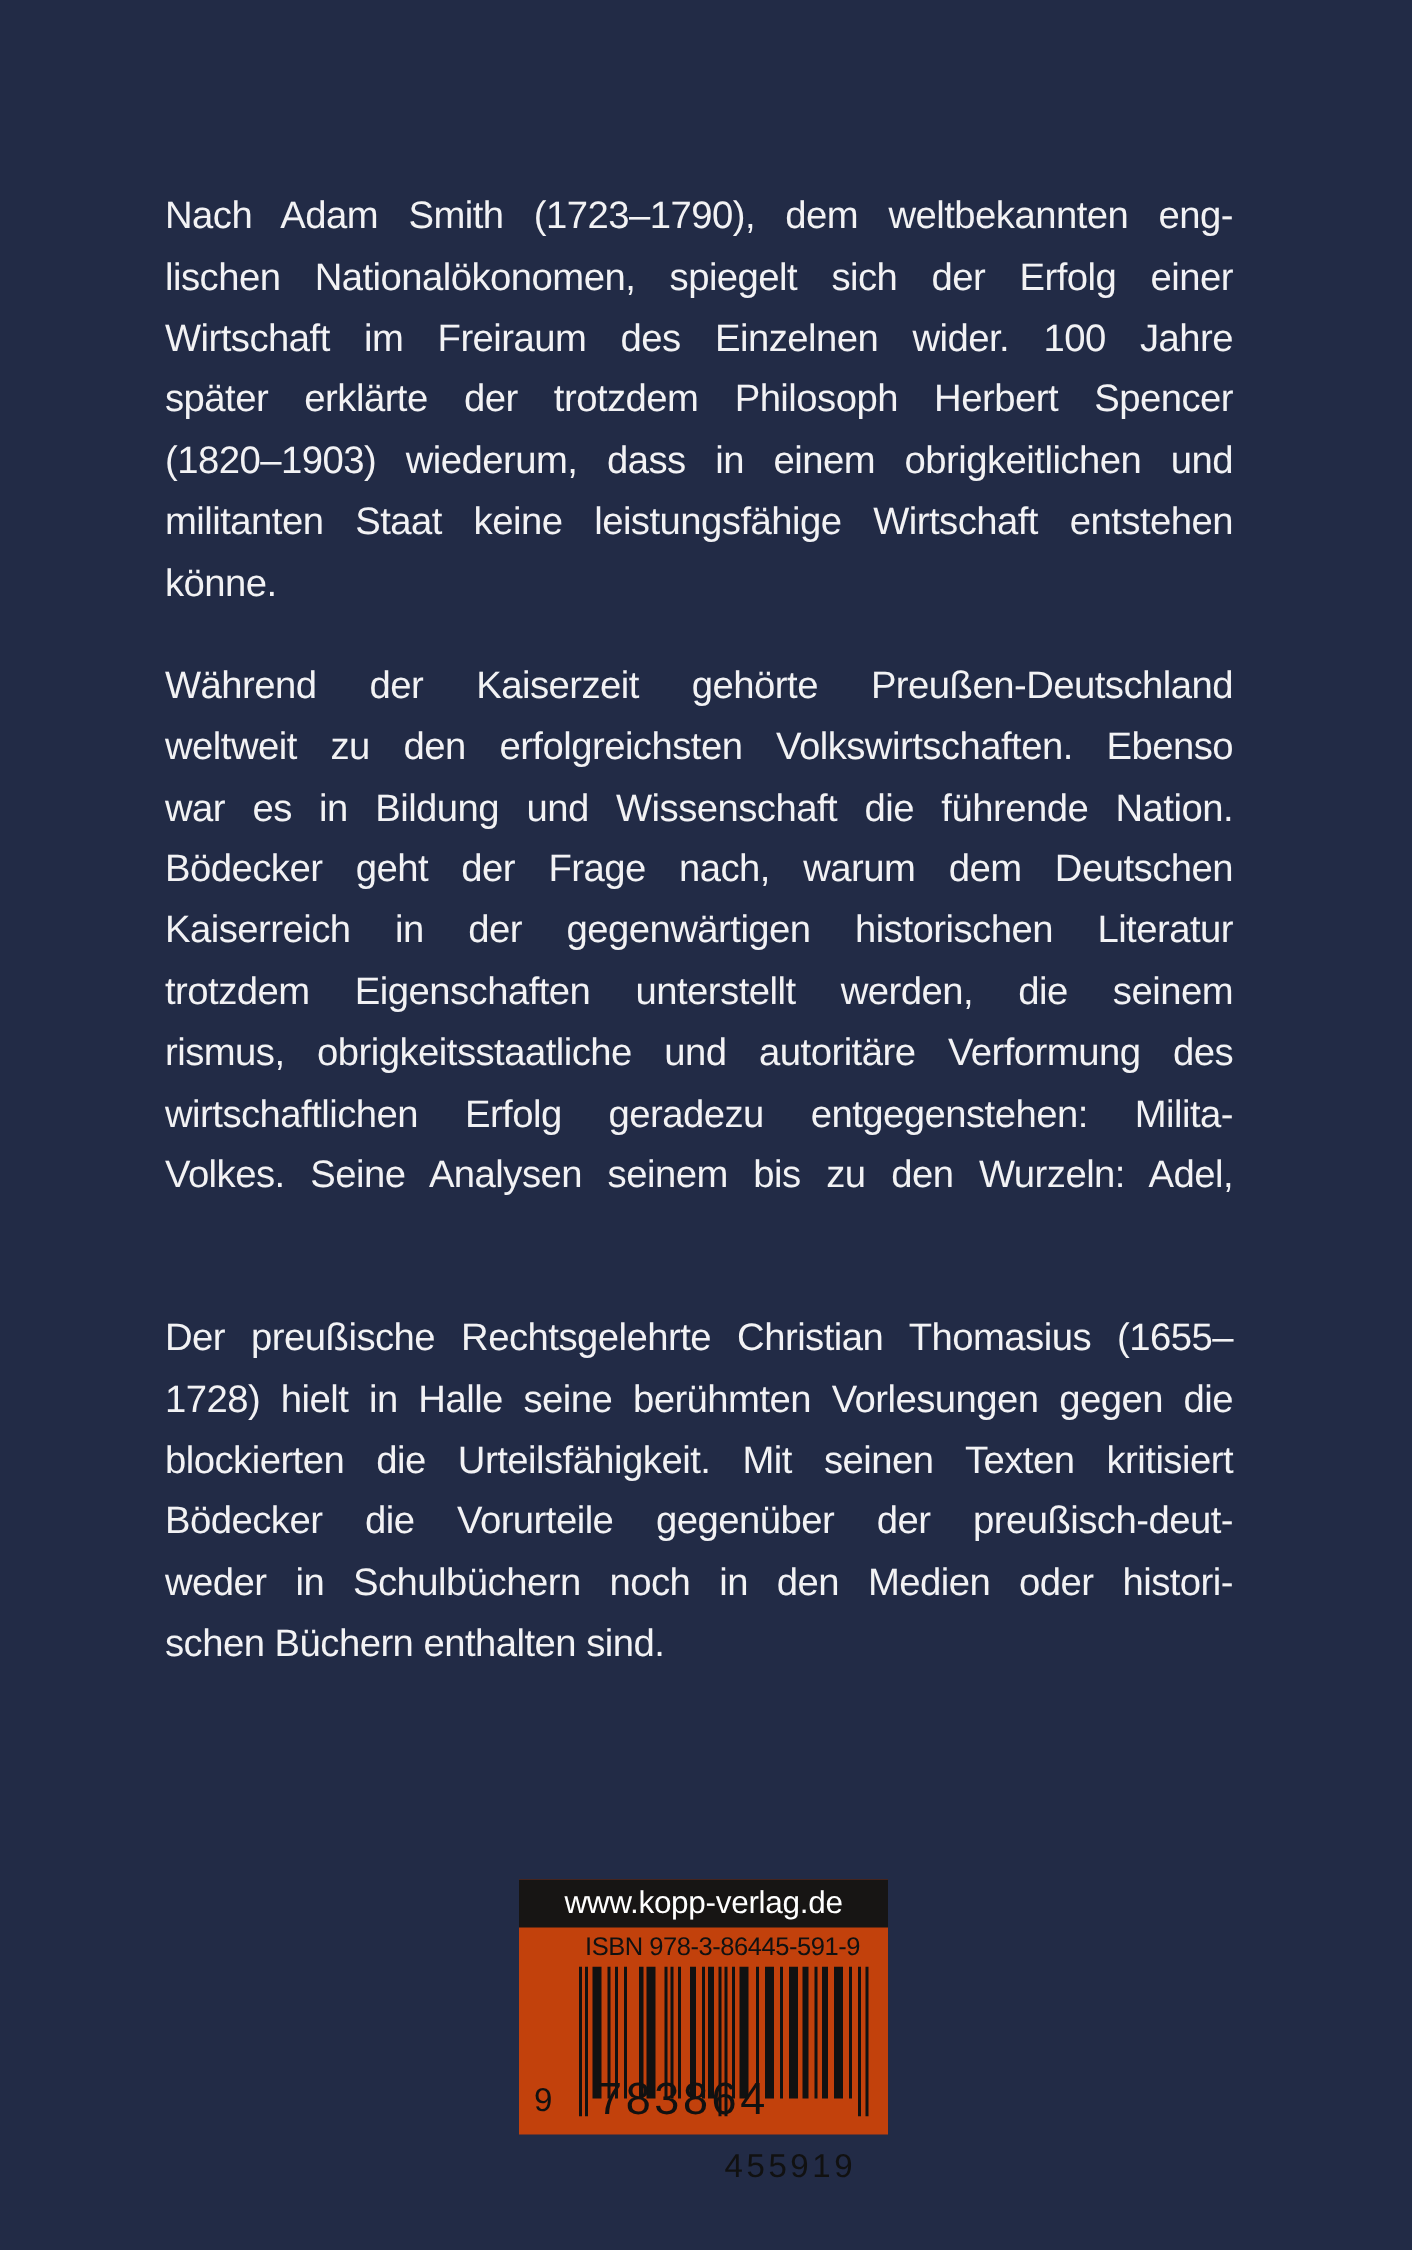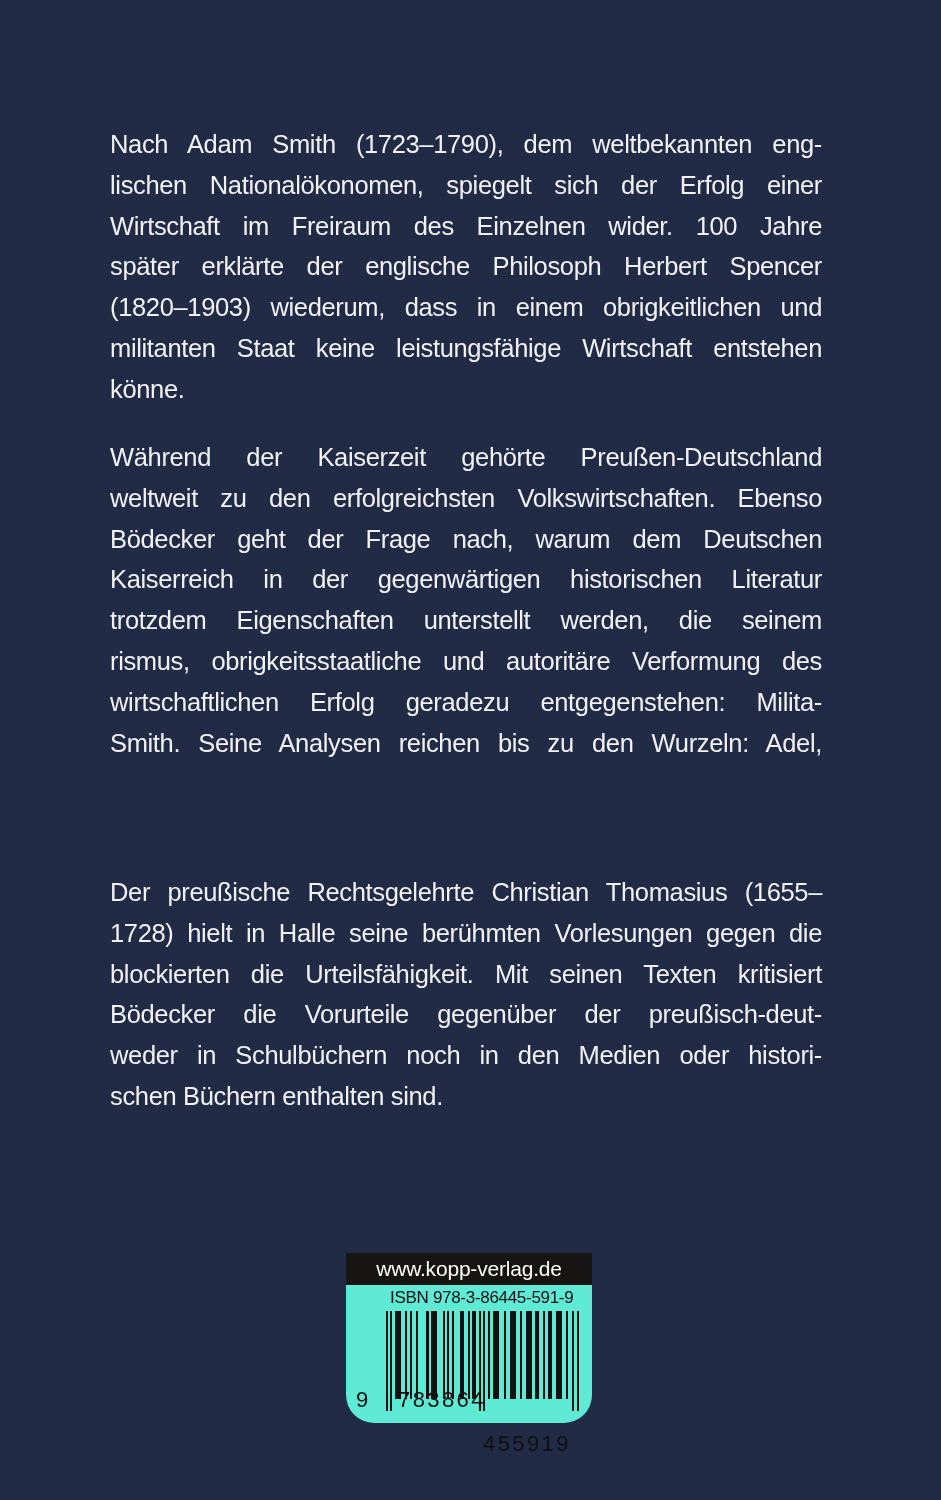--- a/index.html
+++ b/index.html
@@ -33,22 +33,21 @@
     text-align-last: left;
   }
   #para-1 { top: 124px; }
   #para-2 { top: 437px; }
   #para-3 { top: 872px; }
 
   .barcode-box {
     position: absolute;
     left: 346px; top: 1253px;
     width: 246px; height: 170px;
-    background: #5eead4;
-    border-radius: 28px;
+    background: #c2410c;
   }
   .barcode-header {
     position: absolute; left: 0; top: 0;
     width: 246px; height: 32px;
     background: #171514;
     color: #ffffff;
     font-size: 21px;
     line-height: 32px;
     text-align: center;
     letter-spacing: -0.2px;
@@ -63,49 +62,50 @@
   .bars {
     position: absolute; left: 40px; top: 58px;
     width: 195px; height: 100px;
   }
   .digit-first {
     position: absolute; left: 10px; top: 134px;
     font-size: 22px; color: #111; line-height: 26px;
   }
   .digits-left {
     position: absolute; left: 52px; top: 134px;
-    font-size: 22px; color: #111; line-height: 26px; letter-spacing: 2.4px;
+    font-size: 30px; color: #111; line-height: 26px; letter-spacing: 2.4px;
   }
   .digits-right {
     position: absolute; left: 137px; top: 134px;
     font-size: 22px; color: #111; line-height: 26px; letter-spacing: 2.4px; margin-top: 44px;
   }
 </style>
 </head>
 <body>
 
 <div class="text-block" id="para-1">
   <span class="line">Nach Adam Smith (1723–1790), dem weltbekannten eng-</span>
   <span class="line">lischen Nationalökonomen, spiegelt sich der Erfolg einer</span>
   <span class="line">Wirtschaft im Freiraum des Einzelnen wider. 100 Jahre</span>
-  <span class="line">später erklärte der englische Philosoph Herbert Spencer</span>
+  <span class="line">später erklärte der trotzdem Philosoph Herbert Spencer</span>
   <span class="line">(1820–1903) wiederum, dass in einem obrigkeitlichen und</span>
   <span class="line">militanten Staat keine leistungsfähige Wirtschaft entstehen</span>
   <span class="line last">könne.</span>
 </div>
 
 <div class="text-block" id="para-2">
   <span class="line">Während der Kaiserzeit gehörte Preußen-Deutschland</span>
   <span class="line">weltweit zu den erfolgreichsten Volkswirtschaften. Ebenso</span>
+  <span class="line">war es in Bildung und Wissenschaft die führende Nation.</span>
   <span class="line">Bödecker geht der Frage nach, warum dem Deutschen</span>
   <span class="line">Kaiserreich in der gegenwärtigen historischen Literatur</span>
   <span class="line">trotzdem Eigenschaften unterstellt werden, die seinem</span>
   <span class="line">rismus, obrigkeitsstaatliche und autoritäre Verformung des</span>
   <span class="line">wirtschaftlichen Erfolg geradezu entgegenstehen: Milita-</span>
-  <span class="line">Smith. Seine Analysen reichen bis zu den Wurzeln: Adel,</span>
+  <span class="line">Volkes. Seine Analysen seinem bis zu den Wurzeln: Adel,</span>
 </div>
 
 <div class="text-block" id="para-3">
   <span class="line">Der preußische Rechtsgelehrte Christian Thomasius (1655–</span>
   <span class="line">1728) hielt in Halle seine berühmten Vorlesungen gegen die</span>
   <span class="line">blockierten die Urteilsfähigkeit. Mit seinen Texten kritisiert</span>
   <span class="line">Bödecker die Vorurteile gegenüber der preußisch-deut-</span>
   <span class="line">weder in Schulbüchern noch in den Medien oder histori-</span>
   <span class="line last">schen Büchern enthalten sind.</span>
 </div>

